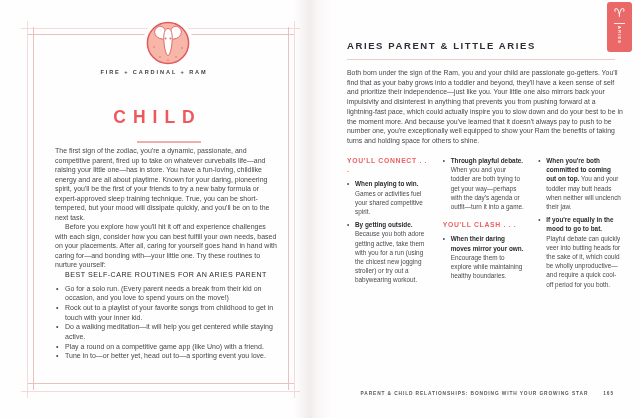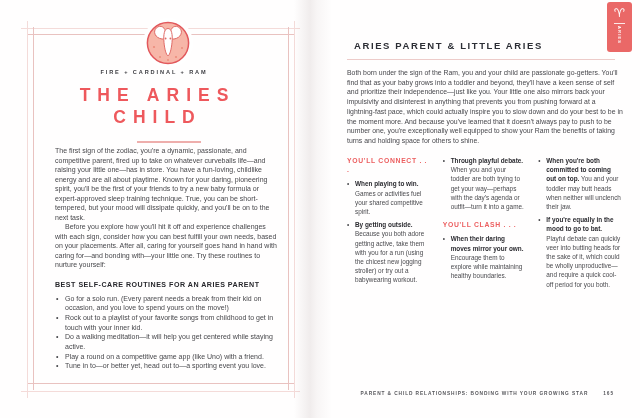--- a/index.html
+++ b/index.html
@@ -34,37 +34,37 @@
 
   .big-title { position:absolute; left:0; top:84px; width:308px; text-align:center;
     font-size:17.5px; line-height:22px; letter-spacing:7px; font-weight:700; color:#ee585c; padding-left:7px; }
 
   .title-rule { position:absolute; left:137px; top:141px; width:64px; height:2px; background:#eeaeac; }
 
   .left-body { position:absolute; left:55px; top:146px; width:222px;
     font-size:7px; line-height:9.5px; color:#47474b; }
   .left-body p.indent { text-indent:10px; }
 
-  .selfcare-head { margin-top:10px; font-size:7.1px; letter-spacing:0.5px; font-weight:700; color:#27272c; line-height:11px; }
+  .selfcare-head { margin-top:0; font-size:7.1px; letter-spacing:0.5px; font-weight:400; color:#27272c; line-height:11px;text-align:center; }
 
   .selfcare-list { list-style:none; margin-top:3px; }
   .selfcare-list li { position:relative; padding-left:10px; line-height:9.7px; }
   .selfcare-list li::before { content:"\2022"; position:absolute; left:1px; top:0; color:#47474b; }
 
   
   .page-right { position:absolute; left:308px; top:0; width:332px; height:418px; }
 
   .tab { position:absolute; left:299px; top:2px; width:25px; height:50px; background:#ea6867;
     border-radius:3px; display:flex; flex-direction:column; align-items:center; padding-top:4px; }
   .tab .glyph { font-family:"DejaVu Sans", sans-serif; font-size:12px; line-height:14px; color:#fff; }
   .tab .tdiv { width:11px; height:1px; background:rgba(255,255,255,0.85); margin:3px 0 2px; }
   .tab .tlabel { writing-mode:vertical-rl; font-size:4px; letter-spacing:1.2px; color:#fff; font-weight:700; }
 
   .r-heading { position:absolute; left:39px; top:40px; font-size:9.5px; letter-spacing:1.6px;
-    font-weight:700; color:#2c2e35;margin-left:7px; }
+    font-weight:700; color:#2c2e35; }
   .r-rule { position:absolute; left:39px; top:59px; width:268px; height:1px; background:#edcbc9; }
 
   .r-intro { position:absolute; left:39px; top:68px; width:278px;
     font-size:6.9px; line-height:9.7px; color:#46464b; }
 
   .columns { position:absolute; left:39px; top:156px; width:274px; height:180px;
     column-count:3; column-gap:13px; font-size:6.4px; line-height:9.2px; color:#4a4a4e; }
   .col-head { font-size:6.8px; letter-spacing:0.7px; font-weight:700; color:#ec5e5f; margin-bottom:5px; }
   .col-head.clash { margin-top:9px; }
   .citem { position:relative; padding-left:8px; margin-bottom:4px; }
@@ -108,21 +108,21 @@
         <path d="M16 18 C9 17 6.5 10.5 10.5 6.8 C14.5 3.2 20 6.5 19.6 12.5 L18.5 18 Z" fill="#ffffff" stroke="#e06a66" stroke-width="1"></path>
         <path d="M28 18 C35 17 37.5 10.5 33.5 6.8 C29.5 3.2 24 6.5 24.4 12.5 L25.5 18 Z" fill="#ffffff" stroke="#e06a66" stroke-width="1"></path>
         <path d="M22 7.5 C25.6 7.5 26.8 13.5 26 21.5 C25.4 28 24 33.5 22 35 C20 33.5 18.6 28 18 21.5 C17.2 13.5 18.4 7.5 22 7.5 Z" fill="#ffffff" stroke="#e06a66" stroke-width="1"></path>
         <circle cx="19.6" cy="17.5" r="0.9" fill="#e06a66"></circle>
         <circle cx="24.4" cy="17.5" r="0.9" fill="#e06a66"></circle>
       </svg>
     </div>
 
     <div class="kicker">FIRE + CARDINAL + RAM</div>
 
-    <div class="big-title"><span>THE ARIES</span><br><span>CHILD</span></div>
+    <div class="big-title"><br><span>CHILD</span></div>
 
     <div class="title-rule"></div>
 
     <div class="left-body">
       <p>The first sign of the zodiac, you're a dynamic, passionate, and competitive parent, fired up to take on whatever curveballs life—and raising your little one—has in store. You have a fun-loving, childlike energy and are all about playtime. Known for your daring, pioneering spirit, you'll be the first of your friends to try a new baby formula or expert-approved sleep training technique. True, you can be short-tempered, but your mood will dissipate quickly, and you'll be on to the next task.</p>
       <p class="indent">Before you explore how you'll hit it off and experience challenges with each sign, consider how you can best fulfill your own needs, based on your placements. After all, caring for yourself goes hand in hand with caring for—and bonding with—your little one. Try these routines to nurture yourself:</p>
       <h3 class="selfcare-head">BEST SELF-CARE ROUTINES FOR AN ARIES PARENT</h3>
       <ul class="selfcare-list">
         <li>Go for a solo run. (Every parent needs a break from their kid on occasion, and you love to spend yours on the move!)</li>
         <li>Rock out to a playlist of your favorite songs from childhood to get in touch with your inner kid.</li>

